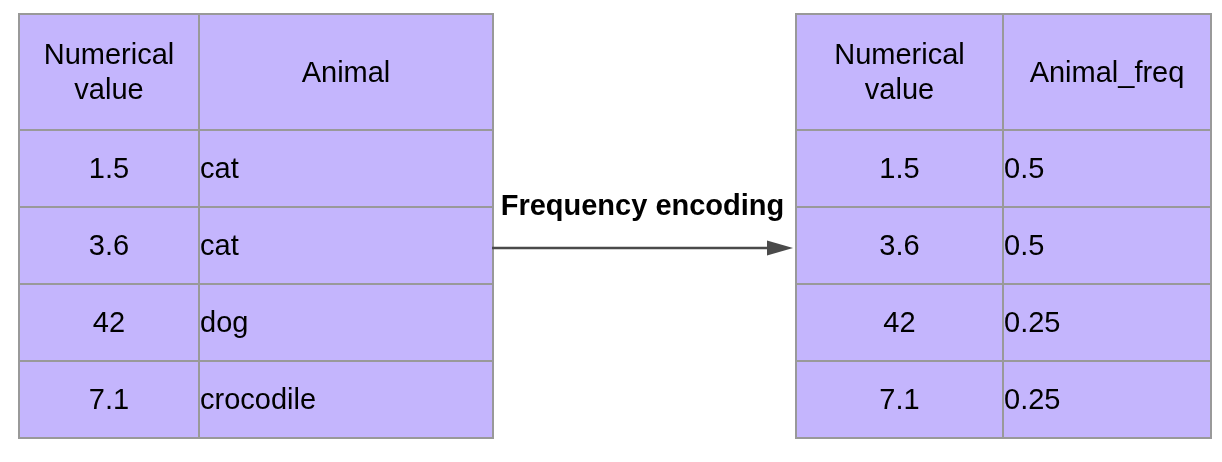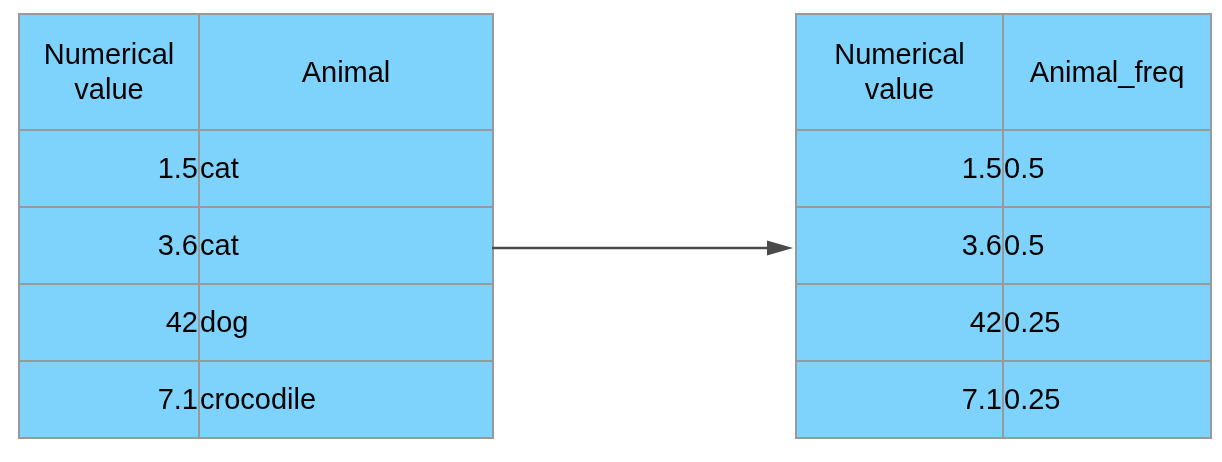--- a/index.html
+++ b/index.html
@@ -13,40 +13,40 @@
     position: relative;
     width: 1222px;
     height: 462px;
     background: #ffffff;
     overflow: hidden;
   }
   table.tbl {
     position: absolute;
     border-collapse: collapse;
     table-layout: fixed;
-    background: #7dd3fc;
+    background: #c4b5fd;
   }
   table.tbl th, table.tbl td {
     border: 2px solid #999999;
     font-size: 29px;
     font-weight: 400;
     line-height: 35px;
     vertical-align: middle;
     padding: 0;
     overflow: hidden;
   }
   table.tbl th {
     text-align: center;
     height: 114px;
     font-weight: 400;
   }
   table.tbl td {
     height: 75px;
   }
-  td.cell-center { text-align: right; }
+  td.cell-center { text-align: center; }
   td.cell-left   { text-align: left; padding-left: 17px; margin-left: 28px; }
 
   #left-table  { left: 18px;  top: 13px; width: 474px; }
   #right-table { left: 795px; top: 13px; width: 415px; }
 
   .middle {
     position: absolute;
     left: 492px;
     top: 188px;
     width: 301px;
@@ -102,20 +102,21 @@
         <td class="cell-left">dog</td>
       </tr>
       <tr>
         <td class="cell-center">7.1</td>
         <td class="cell-left">crocodile</td>
       </tr>
     </tbody>
   </table>
 
   <div class="middle">
+    <div class="arrow-label">Frequency encoding</div>
     <svg class="arrow-svg" viewBox="0 0 301 20" xmlns="http://www.w3.org/2000/svg">
       <line x1="0" y1="10" x2="277" y2="10" stroke="#4a4a4a" stroke-width="2.6"></line>
       <polygon points="275,2.5 301,10 275,17.5" fill="#4a4a4a"></polygon>
     </svg>
   </div>
 
   <table class="tbl" id="right-table">
     <colgroup>
         <col style="width:207px">
         <col style="width:208px">

